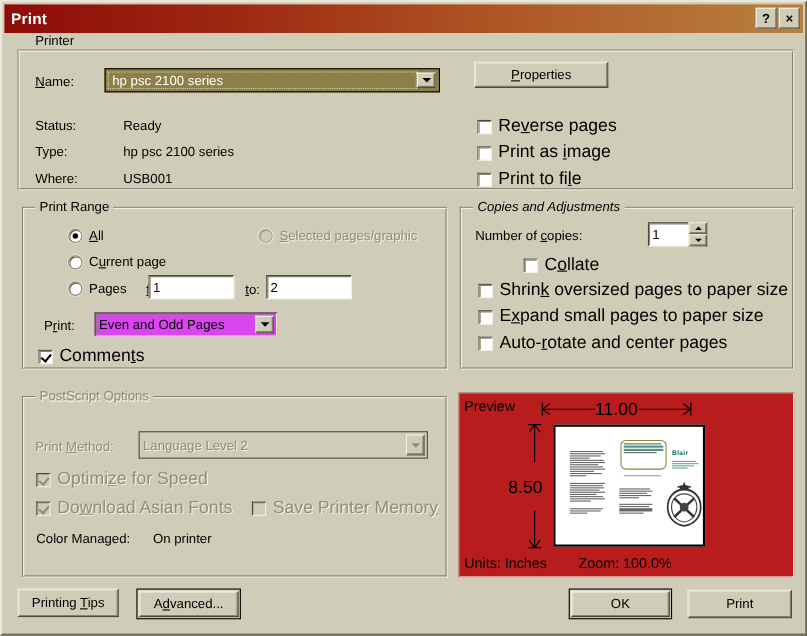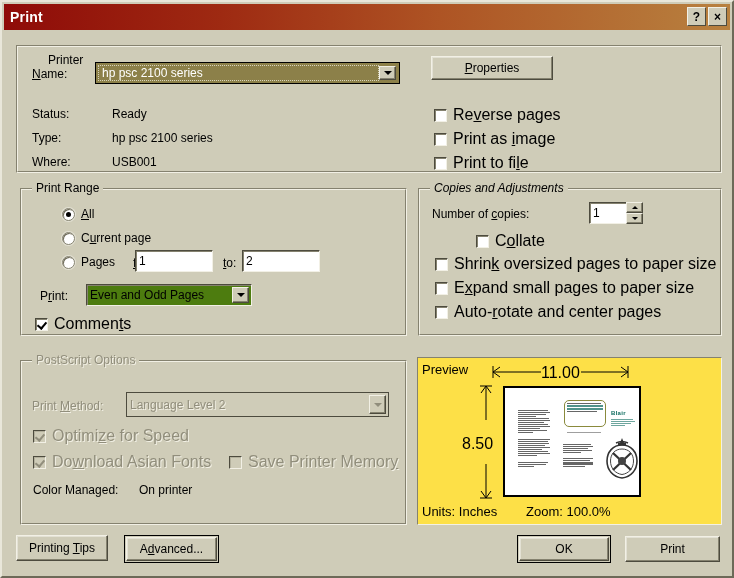--- a/index.html
+++ b/index.html
@@ -169,21 +169,21 @@
     color: #000;
     padding-left: 3px;
     display: flex;
     align-items: center;
     white-space: nowrap;
   }
 
   
   .combo {
     position: absolute;
-    background: #4d7c0f;
+    background: #d946ef;
     border-top: 1px solid #4d4b3e;
     border-left: 1px solid #4d4b3e;
     border-right: 1px solid #f2f0e5;
     border-bottom: 1px solid #f2f0e5;
     box-shadow: inset 1px 1px 0 #85826f;
     box-sizing: border-box;
     display: flex;
     align-items: center;
   }
   .combo-text {
@@ -337,21 +337,21 @@
     background: #cfccb8;
     border-color: #aaa795;
     box-shadow: inset 1px 1px 0 #a5a290, 0 0 0 1px #e9e7da;
   }
   .rb-label { font-size: 12px; color: #000; }
   .rb-label.disabled { color: #918e7c; text-shadow: 1px 1px 0 #f2f0e5; }
 
   
   #preview-panel {
     position: absolute;
-    background: #fde047;
+    background: #b91c1c;
     border-top: 1px solid #85826f;
     border-left: 1px solid #85826f;
     border-right: 1px solid #f2f0e5;
     border-bottom: 1px solid #f2f0e5;
     box-sizing: border-box;
     overflow: hidden;
   }
   .pv-text { position: absolute; font-size: 16px; color: #000; white-space: nowrap; }
   #pv-page {
     position: absolute;
@@ -393,21 +393,21 @@
     <span id="title-text">Print</span>
     <div id="titlebar-buttons">
       <div class="titlebar-btn">?</div>
       <div class="titlebar-btn">×</div>
     </div>
   </div>
 
   <div class="group" style="left:14px; top:43px; width:706px; height:128px;">
     <div class="group-inner"></div>
   </div>
-  <div class="group-title" style="position:absolute; left:26px; top:51px;margin-left:16px;">Printer</div>
+  <div class="group-title" style="position:absolute; left:26px; top:28px;">Printer</div>
 
   <div class="lbl" style="left:30px; top:65px;"><u class="acc">N</u>ame:</div>
 
   <div class="combo focused" style="left:93px; top:60px; width:305px; height:22px;">
     <div class="combo-sel"></div>
     <div class="combo-text">hp psc 2100 series</div>
     <div class="combo-arrow">
         <span class="tri-down"></span>
       </div>
   </div>
@@ -439,20 +439,24 @@
   </div>
 
   <div class="group" style="left:18px; top:186px; width:387px; height:148px;">
     <div class="group-inner"></div>
   </div>
   <div class="group-title" style="position:absolute; left:30px; top:179px;">Print Range</div>
 
   <div class="rb-row" style="left:32px; top:205px;">
     <span class="radio checked"></span>
     <span class="rb-label"><u class="acc">A</u>ll</span>
+  </div>
+  <div class="rb-row" style="left:205px; top:205px;">
+    <span class="radio disabled"></span>
+    <span class="rb-label disabled"><u class="acc">S</u>elected pages/graphic</span>
   </div>
   <div class="rb-row" style="left:32px; top:229px;">
     <span class="radio"></span>
     <span class="rb-label">C<u class="acc">u</u>rrent page</span>
   </div>
   <div class="rb-row" style="left:32px; top:253px;">
     <span class="radio"></span>
     <span class="rb-label">Pages</span>
   </div>
 

